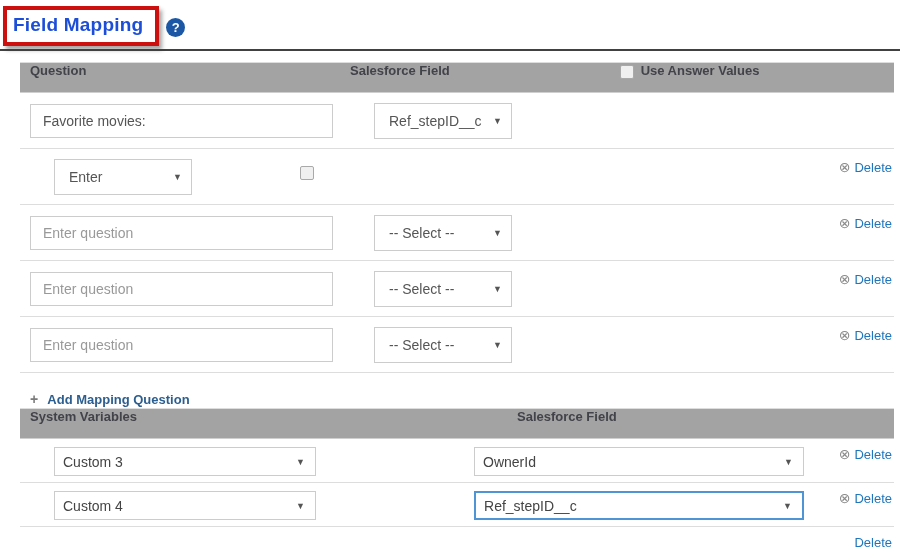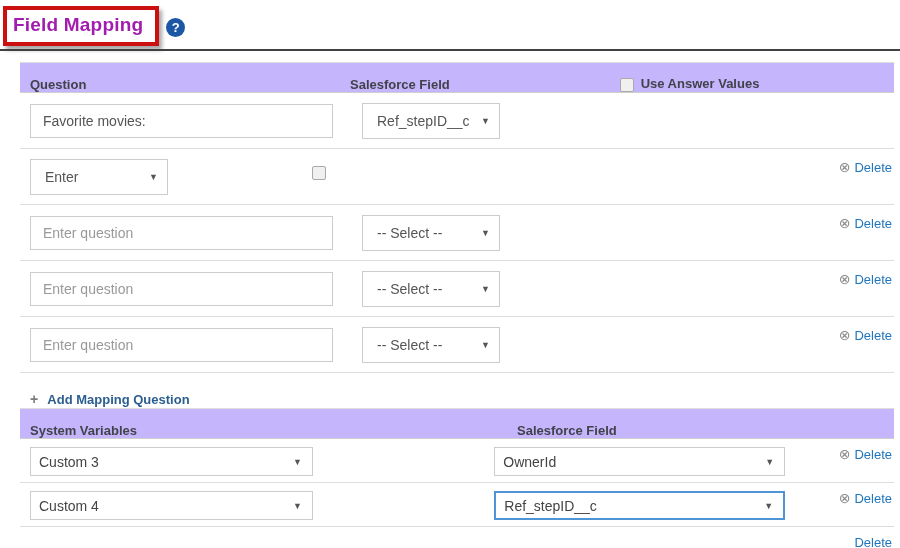--- a/index.html
+++ b/index.html
@@ -19,21 +19,21 @@
   }
   .title-box {
     border: 4px solid #cc0f0f;
     box-shadow: 3px 4px 4px rgba(60,60,60,0.45);
     padding: 4px 12px 6px 6px;
     background: #ffffff;
   }
   .page-title {
     font-size: 19px;
     font-weight: bold;
-    color: #a21caf;
+    color: #1d4ed8;
     letter-spacing: 0.2px;
   }
   .help-icon {
     width: 19px; height: 19px;
     border-radius: 50%;
     background: #1c57a5;
     color: #ffffff;
     font-size: 13px;
     font-weight: bold;
     display: flex;
@@ -46,36 +46,35 @@
   .top-divider {
     border: none;
     border-top: 2px solid #414141;
     margin: 1px 0 0 0;
   }
 
   
   .tbl { margin: 11px 6px 0 20px; }
   .tbl-header {
     display: flex;
-    align-items: flex-end;
-    background: #c4b5fd;
+    align-items: flex-start;
+    background: #a3a3a3;
     border-top: 1px solid #dddddd;
     border-bottom: 1px solid #cfcfcf;
     height: 31px;
     padding-left: 10px;
     font-size: 13px;
     font-weight: bold;
     color: #42424a;
   }
   .tbl-row {
     display: flex;
     align-items: flex-start;
     border-bottom: 1px solid #dddddd;
     padding: 9px 0 9px 10px;
-    gap: 12px;
   }
 
   
   .c-q { width: 320px; }
   .c-f { width: 148px; }
   .c-v { flex: 1; padding-left: 122px; }
   .c-d { width: 104px; text-align: right; padding-right: 2px; }
 
   .q-input {
     width: 303px; height: 34px;
@@ -92,20 +91,21 @@
   .sel {
     height: 36px;
     border: 1px solid #cccccc;
     background: #ffffff;
     display: flex;
     align-items: center;
     justify-content: space-between;
     font-size: 14px;
     color: #555555;
     cursor: pointer;
+    margin-left: 24px;
   }
   .sel .arrow {
     font-size: 9px;
     color: #555555;
     margin-left: 6px;
   }
   .f-sel { width: 138px; padding: 0 9px 0 14px; margin-top: 1px; }
 
   .checkbox {
     appearance: none;
@@ -155,22 +155,22 @@
   .c2-b { flex: 1; }
   .c2-d { width: 104px; text-align: right; padding-right: 2px; }
 
   .sys-row { padding: 6px 0 6px 10px; min-height: 40px; }
   .v-sel {
     height: 29px;
     margin-top: 2px;
     padding: 0 10px 0 8px;
     color: #444444;
   }
-  .v-sel-var { width: 283px; }
-  .v-sel-field { width: 291px; }
+  .v-sel-var { width: 262px; }
+  .v-sel-field { width: 330px; }
   .v-sel.focused {
     border: 2px solid #4f94d4;
   }
 </style>
 </head>
 <body>
 
 <div class="title-row">
   <div class="title-box">
     <span class="page-title">Field Mapping</span>

